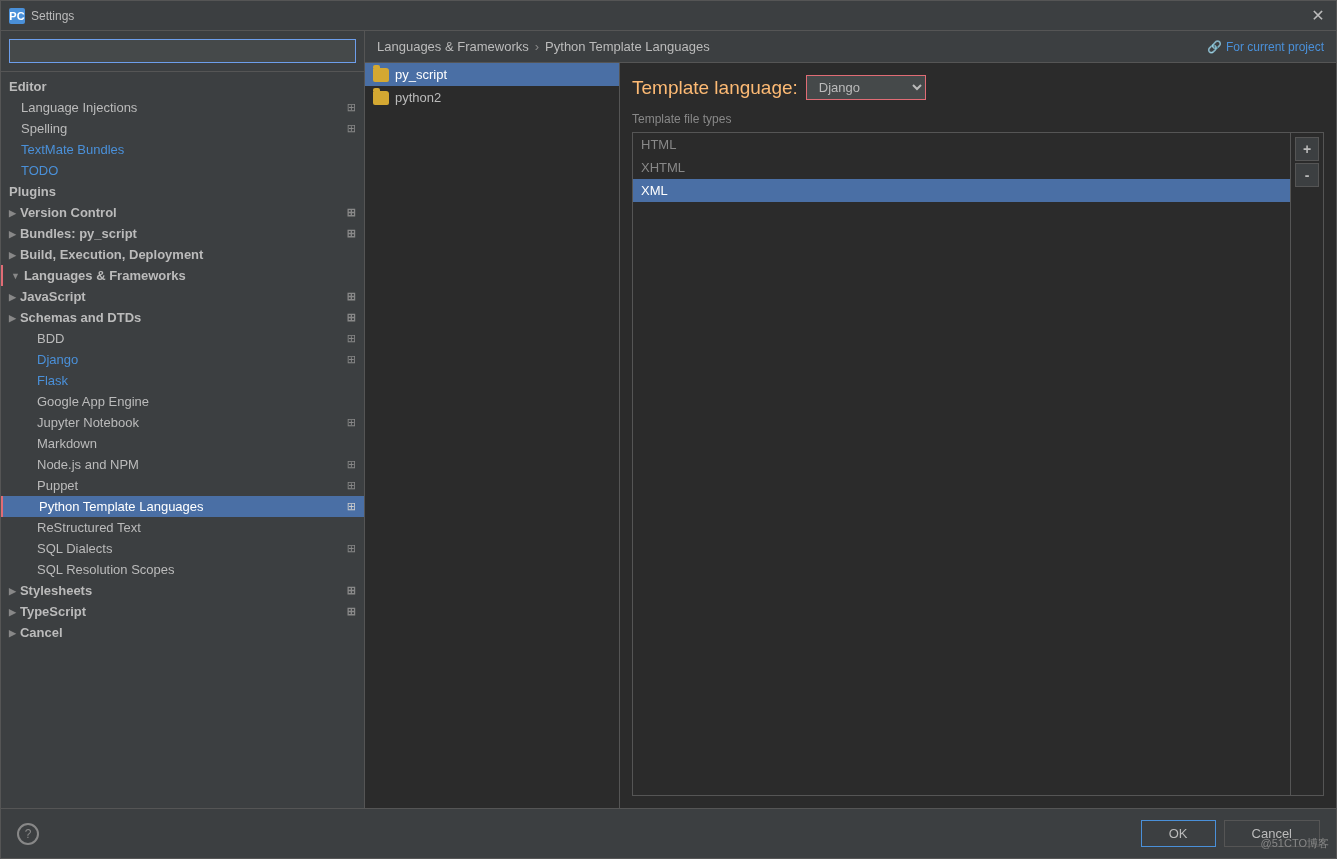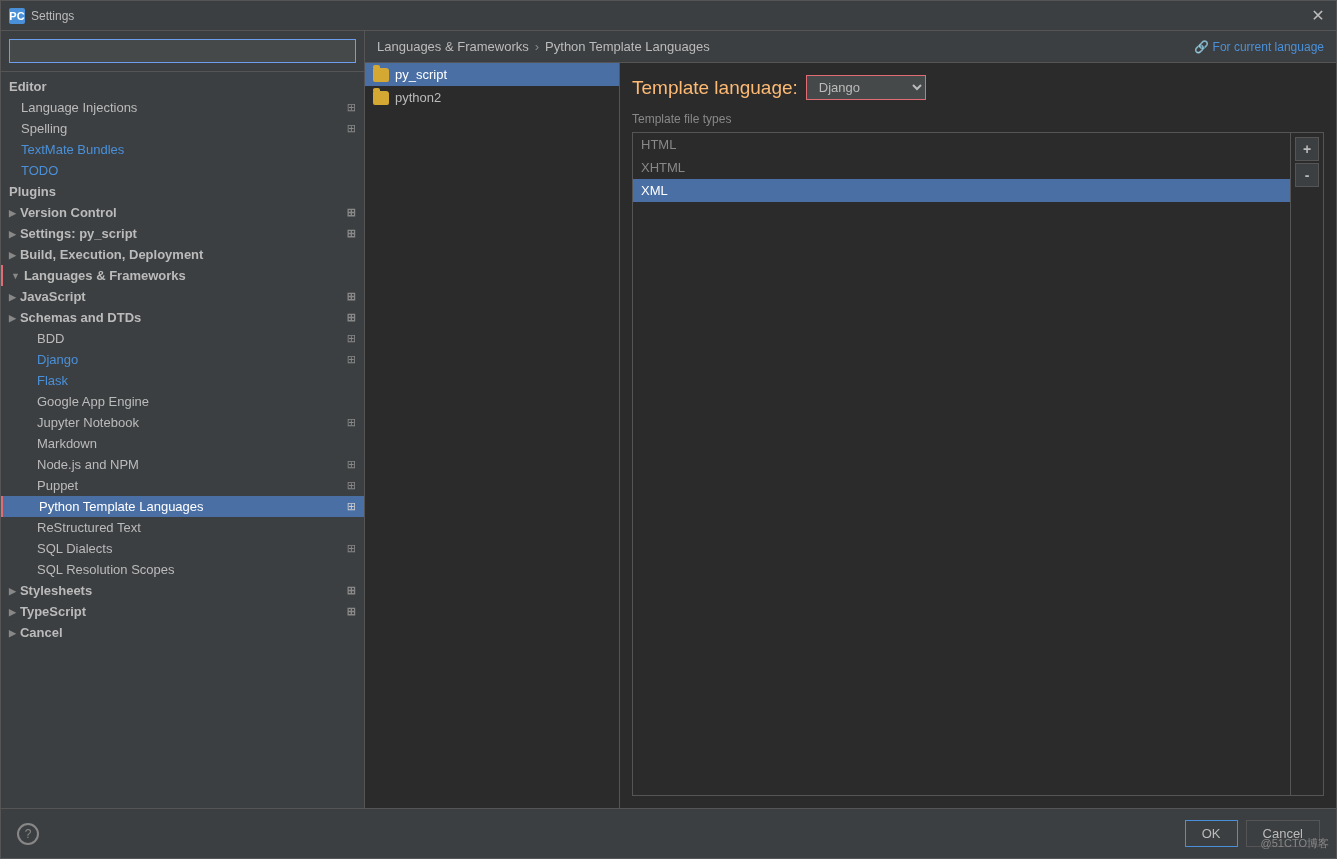--- a/index.html
+++ b/index.html
@@ -327,21 +327,21 @@
       justify-content: center;
       color: #888;
       font-size: 12px;
       cursor: pointer;
     }
     .bottom-buttons {
       display: flex;
       gap: 8px;
     }
     .btn {
-      padding: 5px 16px;
+      padding: 5px 27px;
       font-size: 13px;
       cursor: pointer;
       background: #3c3f41;
       border: 1px solid #555;
       color: #bbb;
     }
     .btn-primary {
       background: #3c3f41;
       border: 1px solid #4a90d9;
       color: #bbb;
@@ -401,21 +401,21 @@
         </div>
 
         <div class="tree-section-header">
           <span class="chevron">▶</span>
           <span>Version Control</span>
           <span class="tree-badge">⊞</span>
         </div>
 
         <div class="tree-section-header">
           <span class="chevron">▶</span>
-          <span>Settings: py_script</span>
+          <span>Bundles: py_script</span>
           <span class="tree-badge">⊞</span>
         </div>
 
         <div class="tree-section-header">
           <span class="chevron">▶</span>
           <span>Build, Execution, Deployment</span>
         </div>
 
         <div class="tree-section-header active-border">
           <span class="chevron">▼</span>
@@ -495,21 +495,21 @@
     </div>
 
     <div class="right-panel">
 
       <div class="breadcrumb-bar">
         <span>Languages &amp; Frameworks</span>
         <span class="breadcrumb-separator">›</span>
         <span class="breadcrumb-current">Python Template Languages</span>
         <span class="for-project-link">
           <span>🔗</span>
-          <span>For current language</span>
+          <span>For current project</span>
         </span>
       </div>
 
       <div class="content-area">
 
         <div class="project-panel">
           <div class="project-item selected">
             <div class="folder-icon"></div>
             <span>py_script</span>
           </div>

